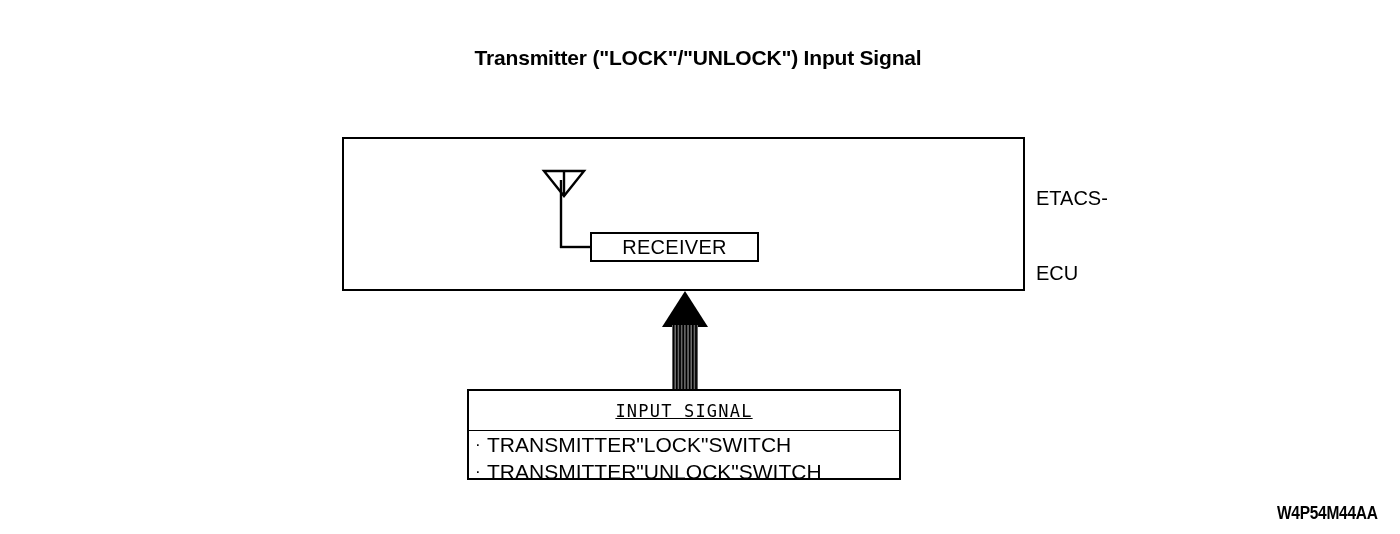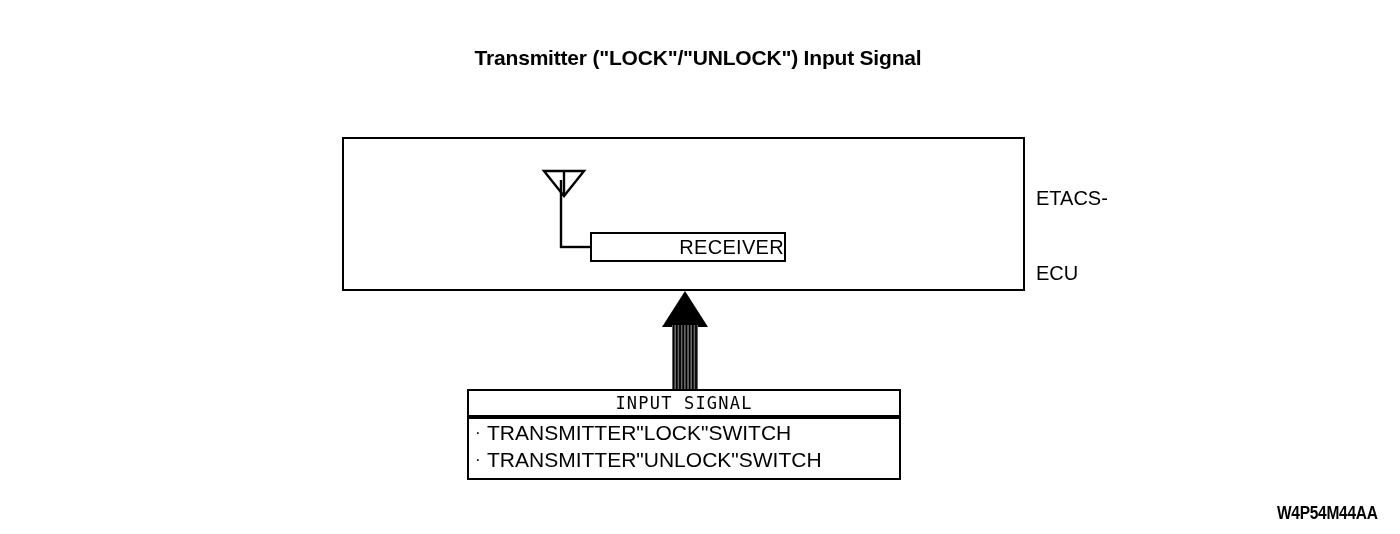--- a/index.html
+++ b/index.html
@@ -66,28 +66,28 @@
     top: 168px;
     width: 56px;
     height: 90px;
   }
 
   
   .receiver-box {
     position: absolute;
     left: 590px;
     top: 232px;
-    width: 196px;
+    width: 169px;
     height: 30px;
     border: 2px solid #000000;
     box-sizing: border-box;
     background: #ffffff;
     display: flex;
     align-items: center;
-    justify-content: flex-end;
+    justify-content: center;
   }
   .receiver-label {
     font-size: 20px;
     letter-spacing: 0.3px;
     white-space: pre;
   }
 
   
   .arrow {
     position: absolute;
@@ -102,26 +102,27 @@
     position: absolute;
     left: 467px;
     top: 389px;
     width: 434px;
     height: 91px;
     border: 2px solid #000000;
     box-sizing: border-box;
     background: #ffffff;
   }
   .input-header {
-    height: 28px;
-    border-bottom: 4px solid #000000;
+    height: 40px;
+    border-bottom: 1px solid #000000;
     display: flex;
     align-items: center;
     justify-content: center;
     box-sizing: border-box;
+    text-decoration: underline;
   }
   .input-header-label {
     font-family: "DejaVu Sans Mono", monospace;
     font-size: 17px;
     letter-spacing: 1.2px;
     white-space: pre;
   }
   .input-body {
     padding: 1px 0 0 6px;
   }

